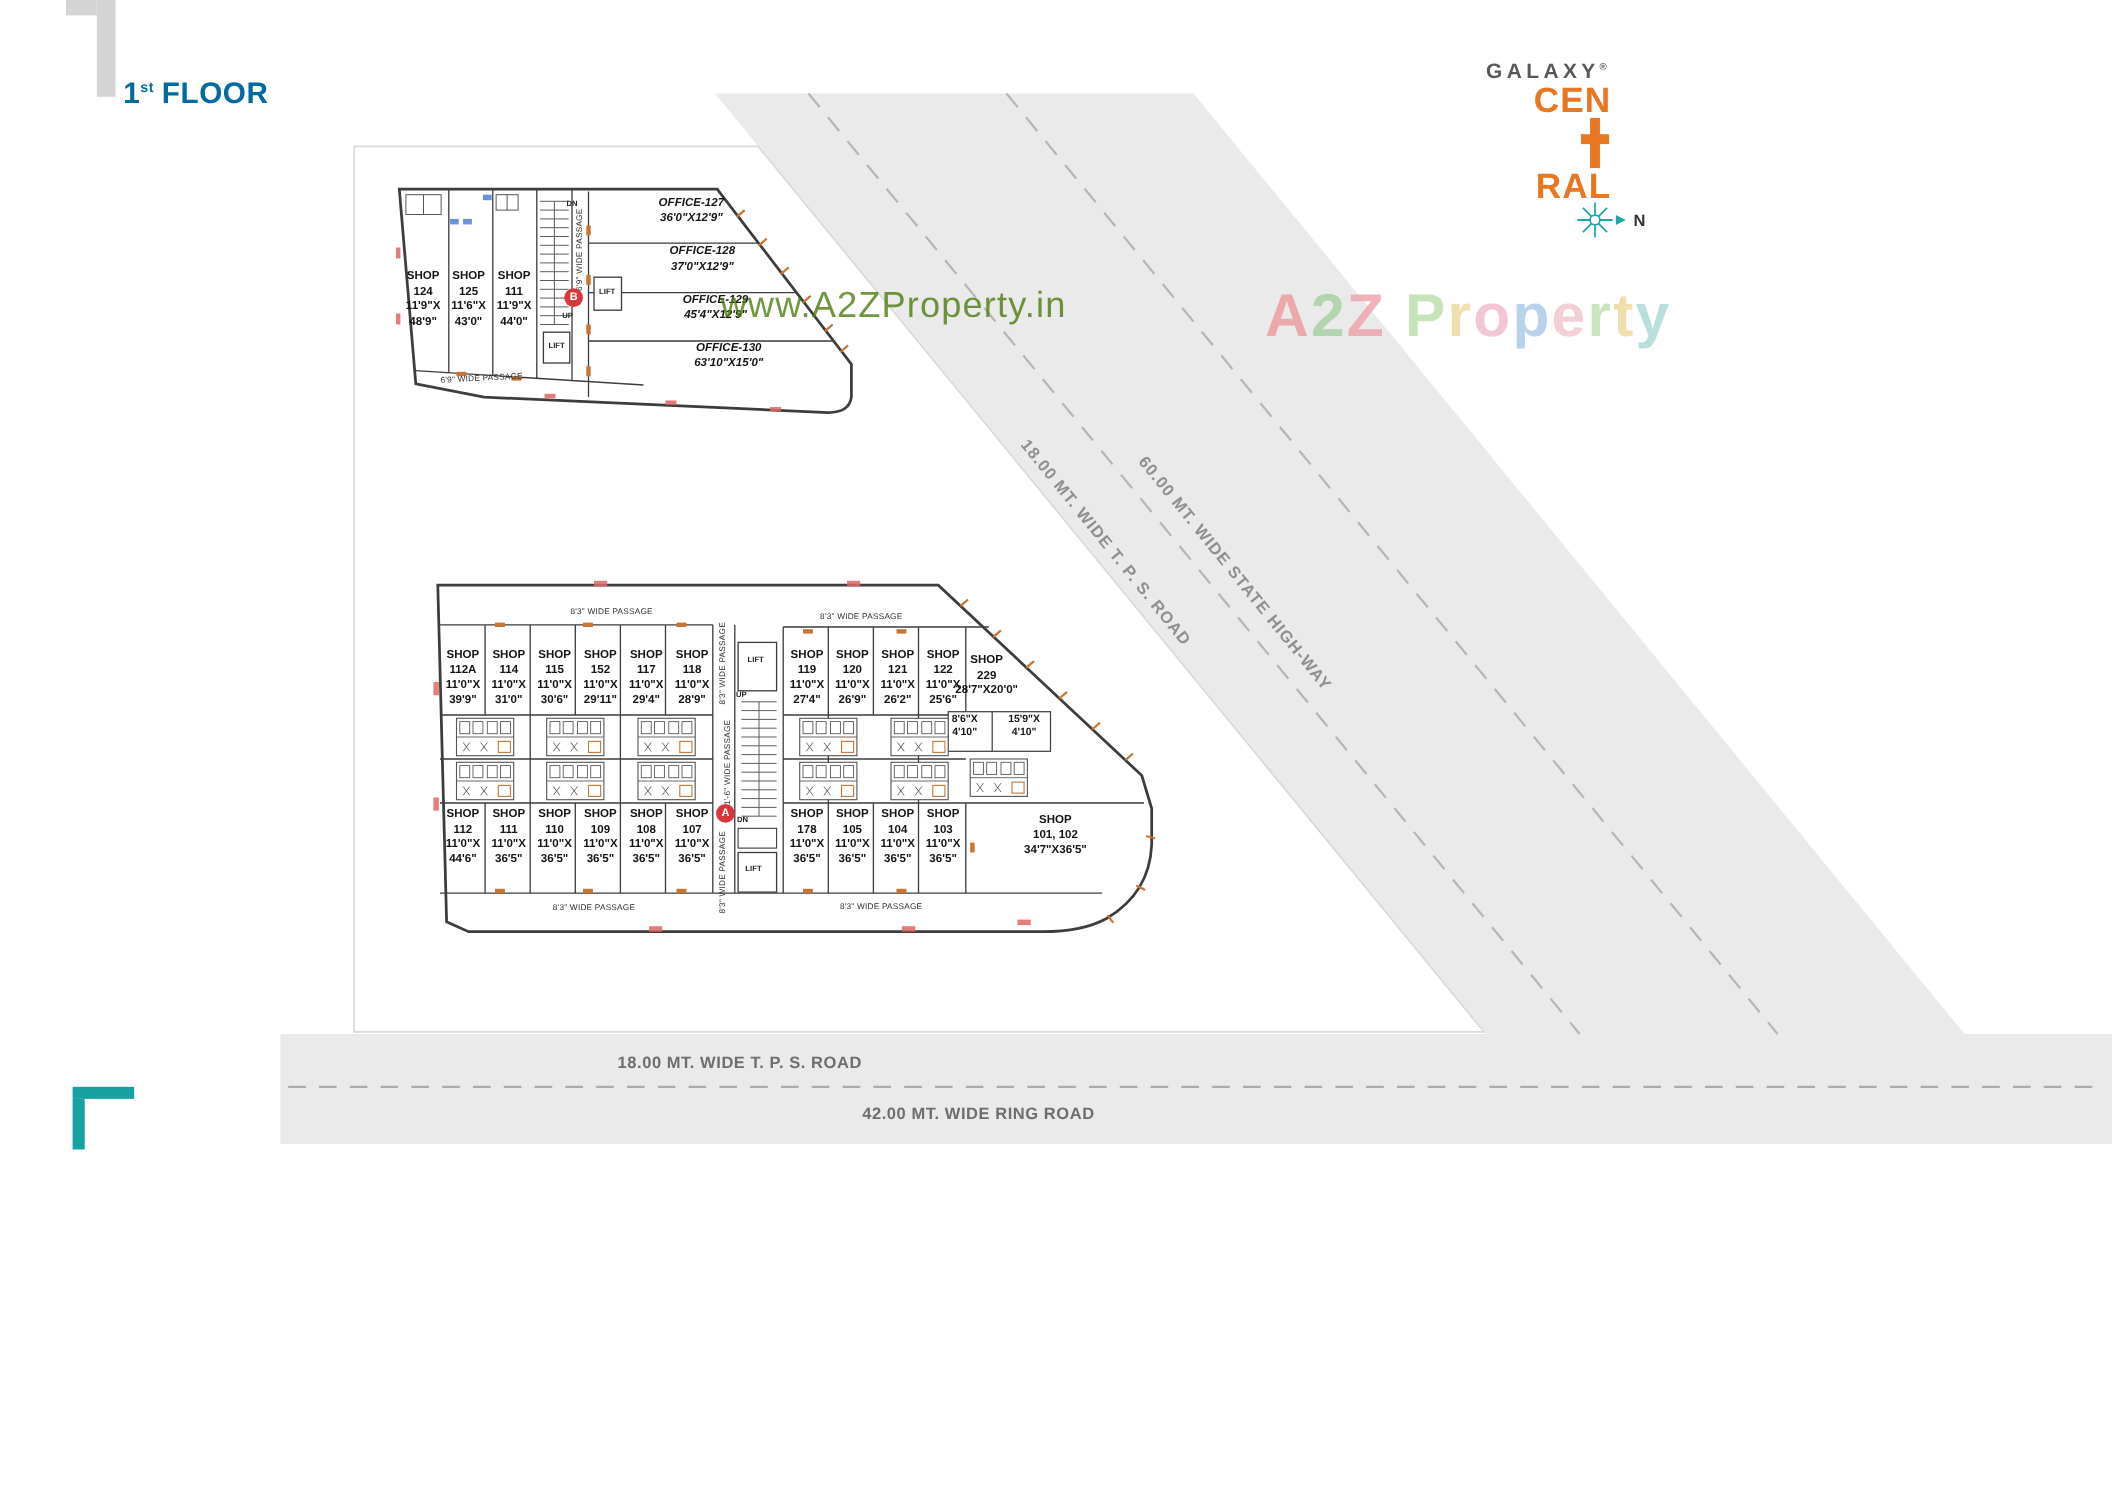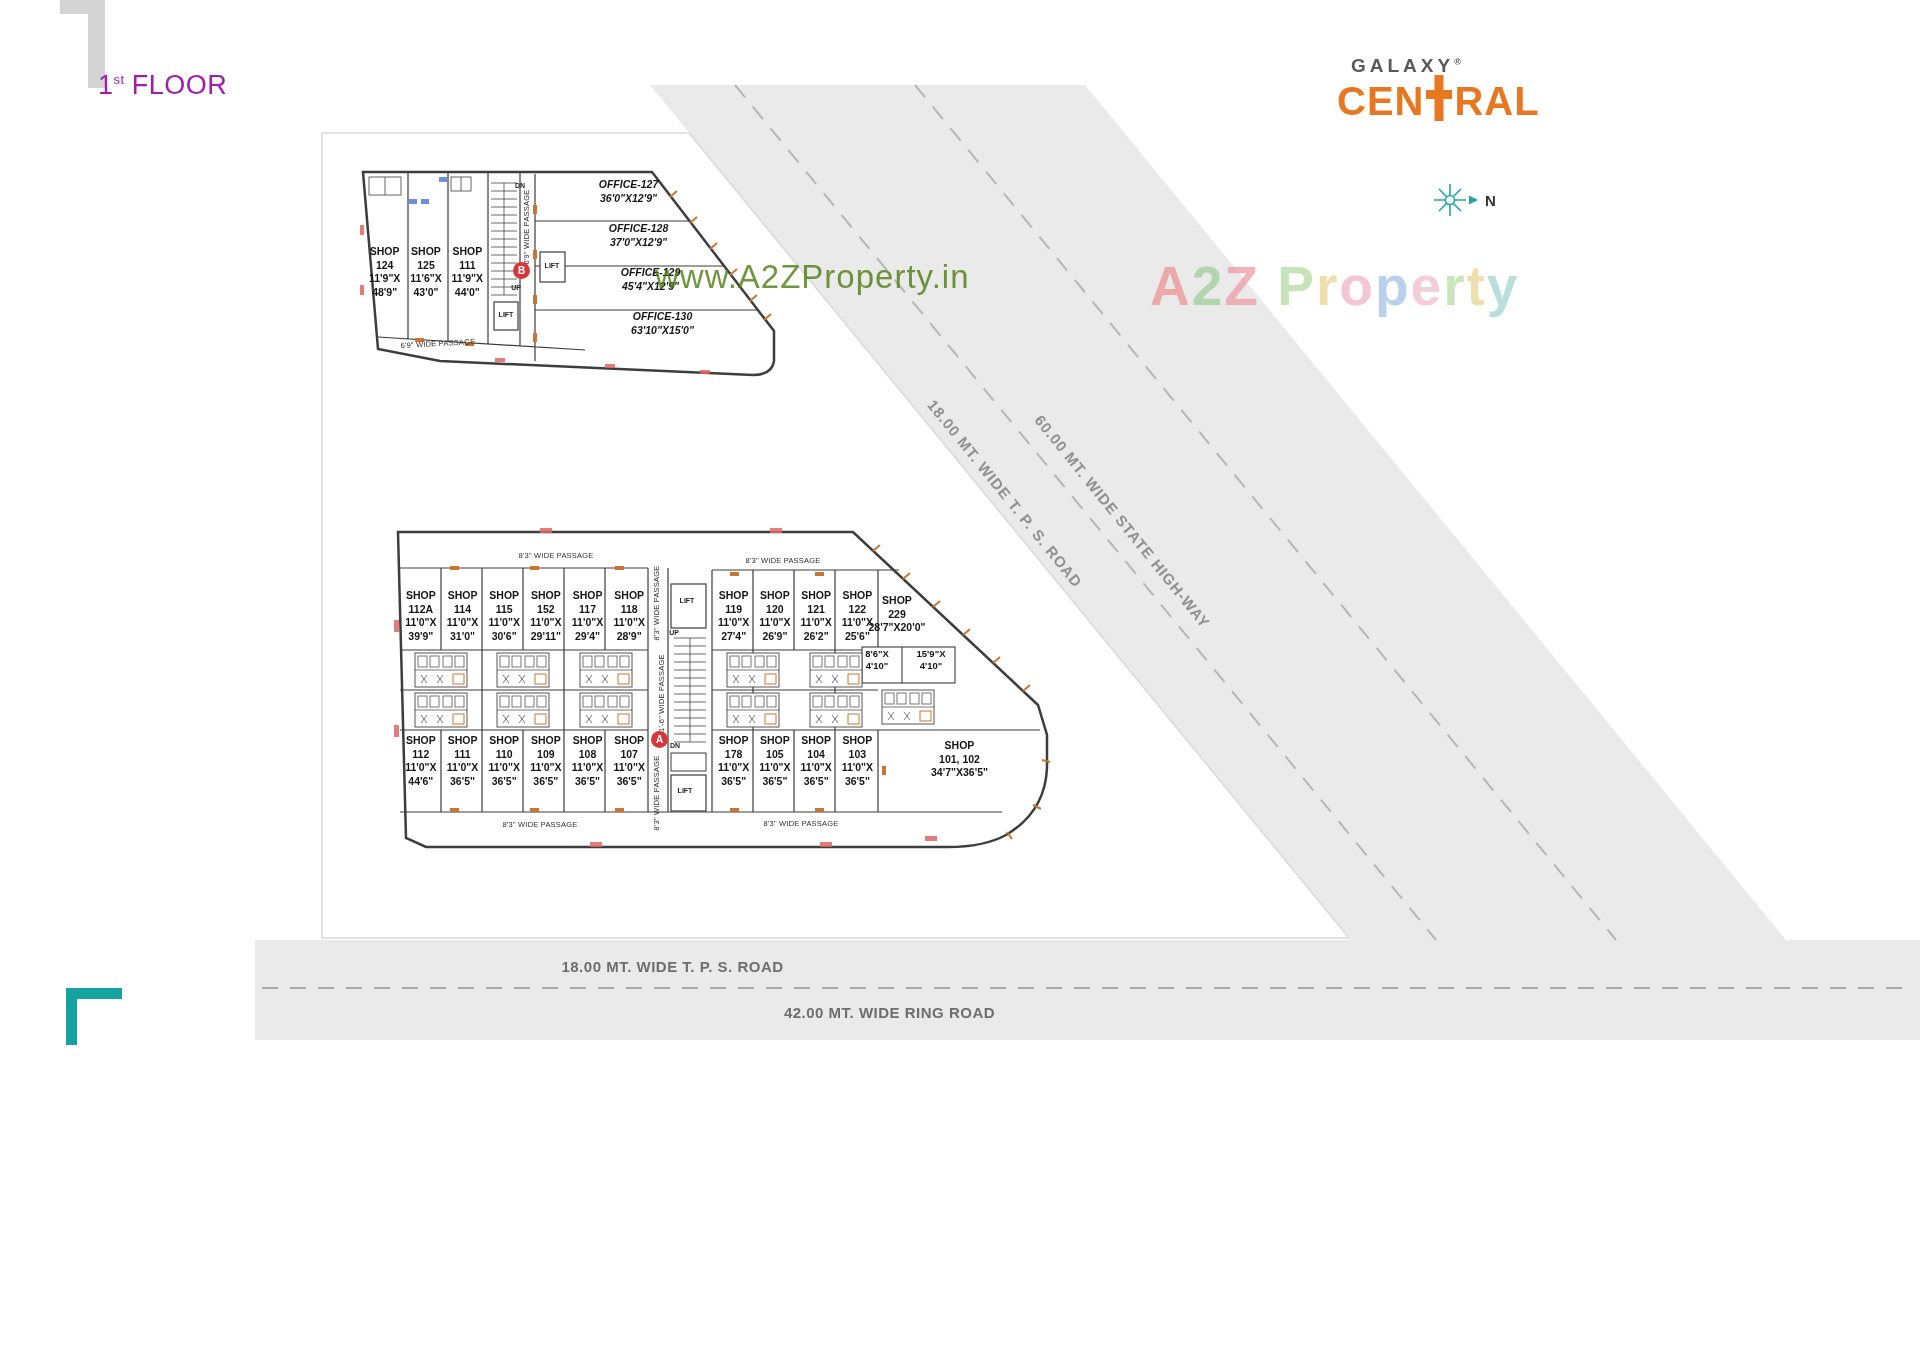--- a/index.html
+++ b/index.html
@@ -1,27 +1,27 @@
 <!DOCTYPE html>
 <html><head>
 <meta charset="utf-8">
 <style>
   html,body{margin:0;padding:0;background:#fff;}
   .canvas{position:relative;width:1920px;height:1357px;background:#fff;overflow:hidden;
           font-family:"Liberation Sans","DejaVu Sans",sans-serif;}
   .abs{position:absolute;}
   svg{display:block;}
   
-  .floor-title{position:absolute;left:98px;top:70px;font-size:27px;font-weight:normal;color:#a21caf;letter-spacing:.5px;}
+  .floor-title{position:absolute;left:112px;top:70px;font-size:27px;font-weight:bold;color:#0369a1;letter-spacing:.5px;}
   .floor-title sup{font-size:13px;margin-right:7px;}
   
   .logo{position:absolute;left:1295px;top:55px;margin-left:42px;}
   .logo-top{color:#58595B;font-size:19px;font-weight:bold;letter-spacing:4px;margin-left:14px;}
   .logo-top sup{font-size:9px;}
-  .logo-main{color:#E87722;font-size:40px;font-weight:bold;letter-spacing:1px;line-height:1;margin-top:-2px;display:flex;align-items:flex-end;}
+  .logo-main{color:#E87722;font-size:32px;font-weight:bold;letter-spacing:1px;line-height:1;margin-top:-2px;display:flex;align-items:flex-end;flex-direction:column;}
   .plus{display:inline-block;margin:0 2px;}
   
   .compass{position:absolute;left:1433px;top:180px;display:flex;align-items:center;}
   .north{font-size:15px;font-weight:bold;color:#333;margin-left:4px;}
   
   .wm-url{position:absolute;left:655px;top:258px;font-size:33px;color:#4d7c0f;opacity:.8;letter-spacing:1px;z-index:40;}
   .wm-brand{position:absolute;left:1150px;top:254px;font-size:55px;font-weight:bold;letter-spacing:2px;opacity:.8;z-index:40;white-space:nowrap;}
   
   .road-label{position:absolute;text-align:center;font-weight:bold;z-index:5;}
   .road-diag{font-size:15px;color:#8f8f8f;letter-spacing:1px;}

